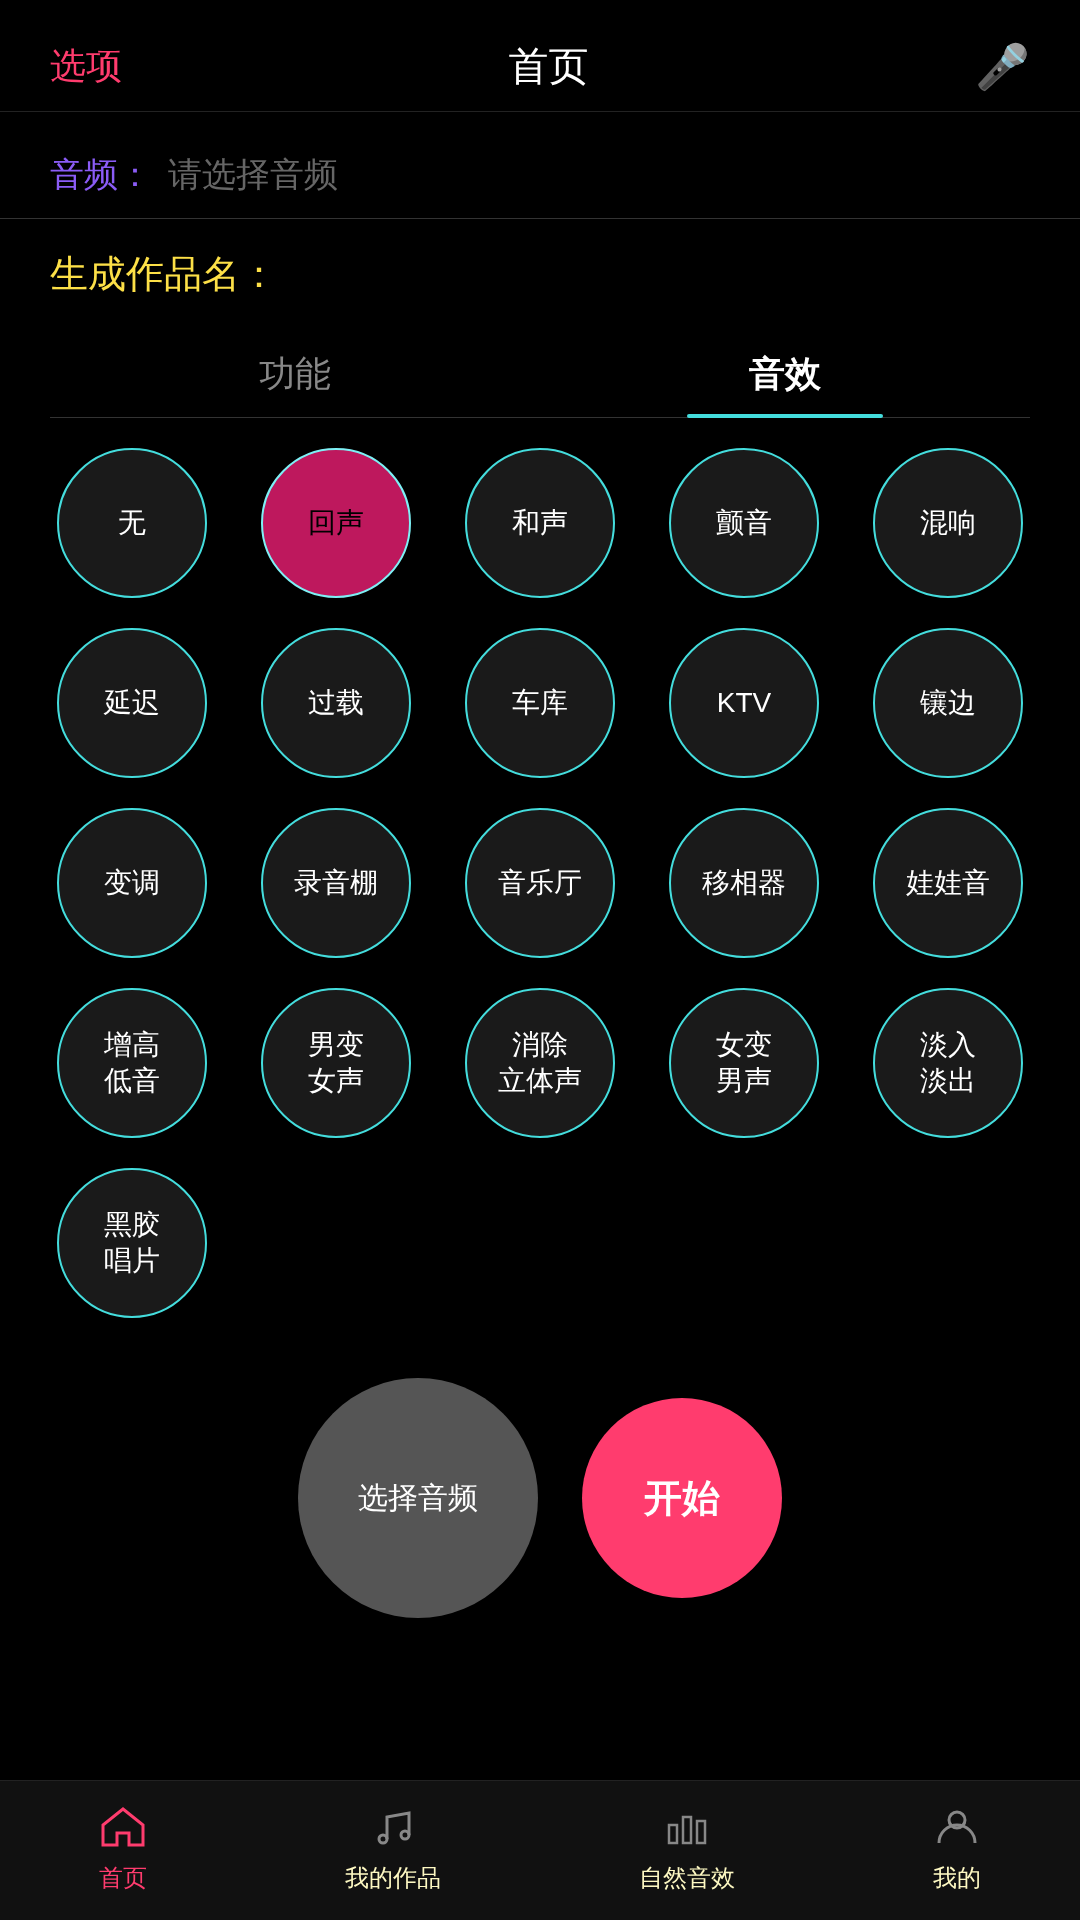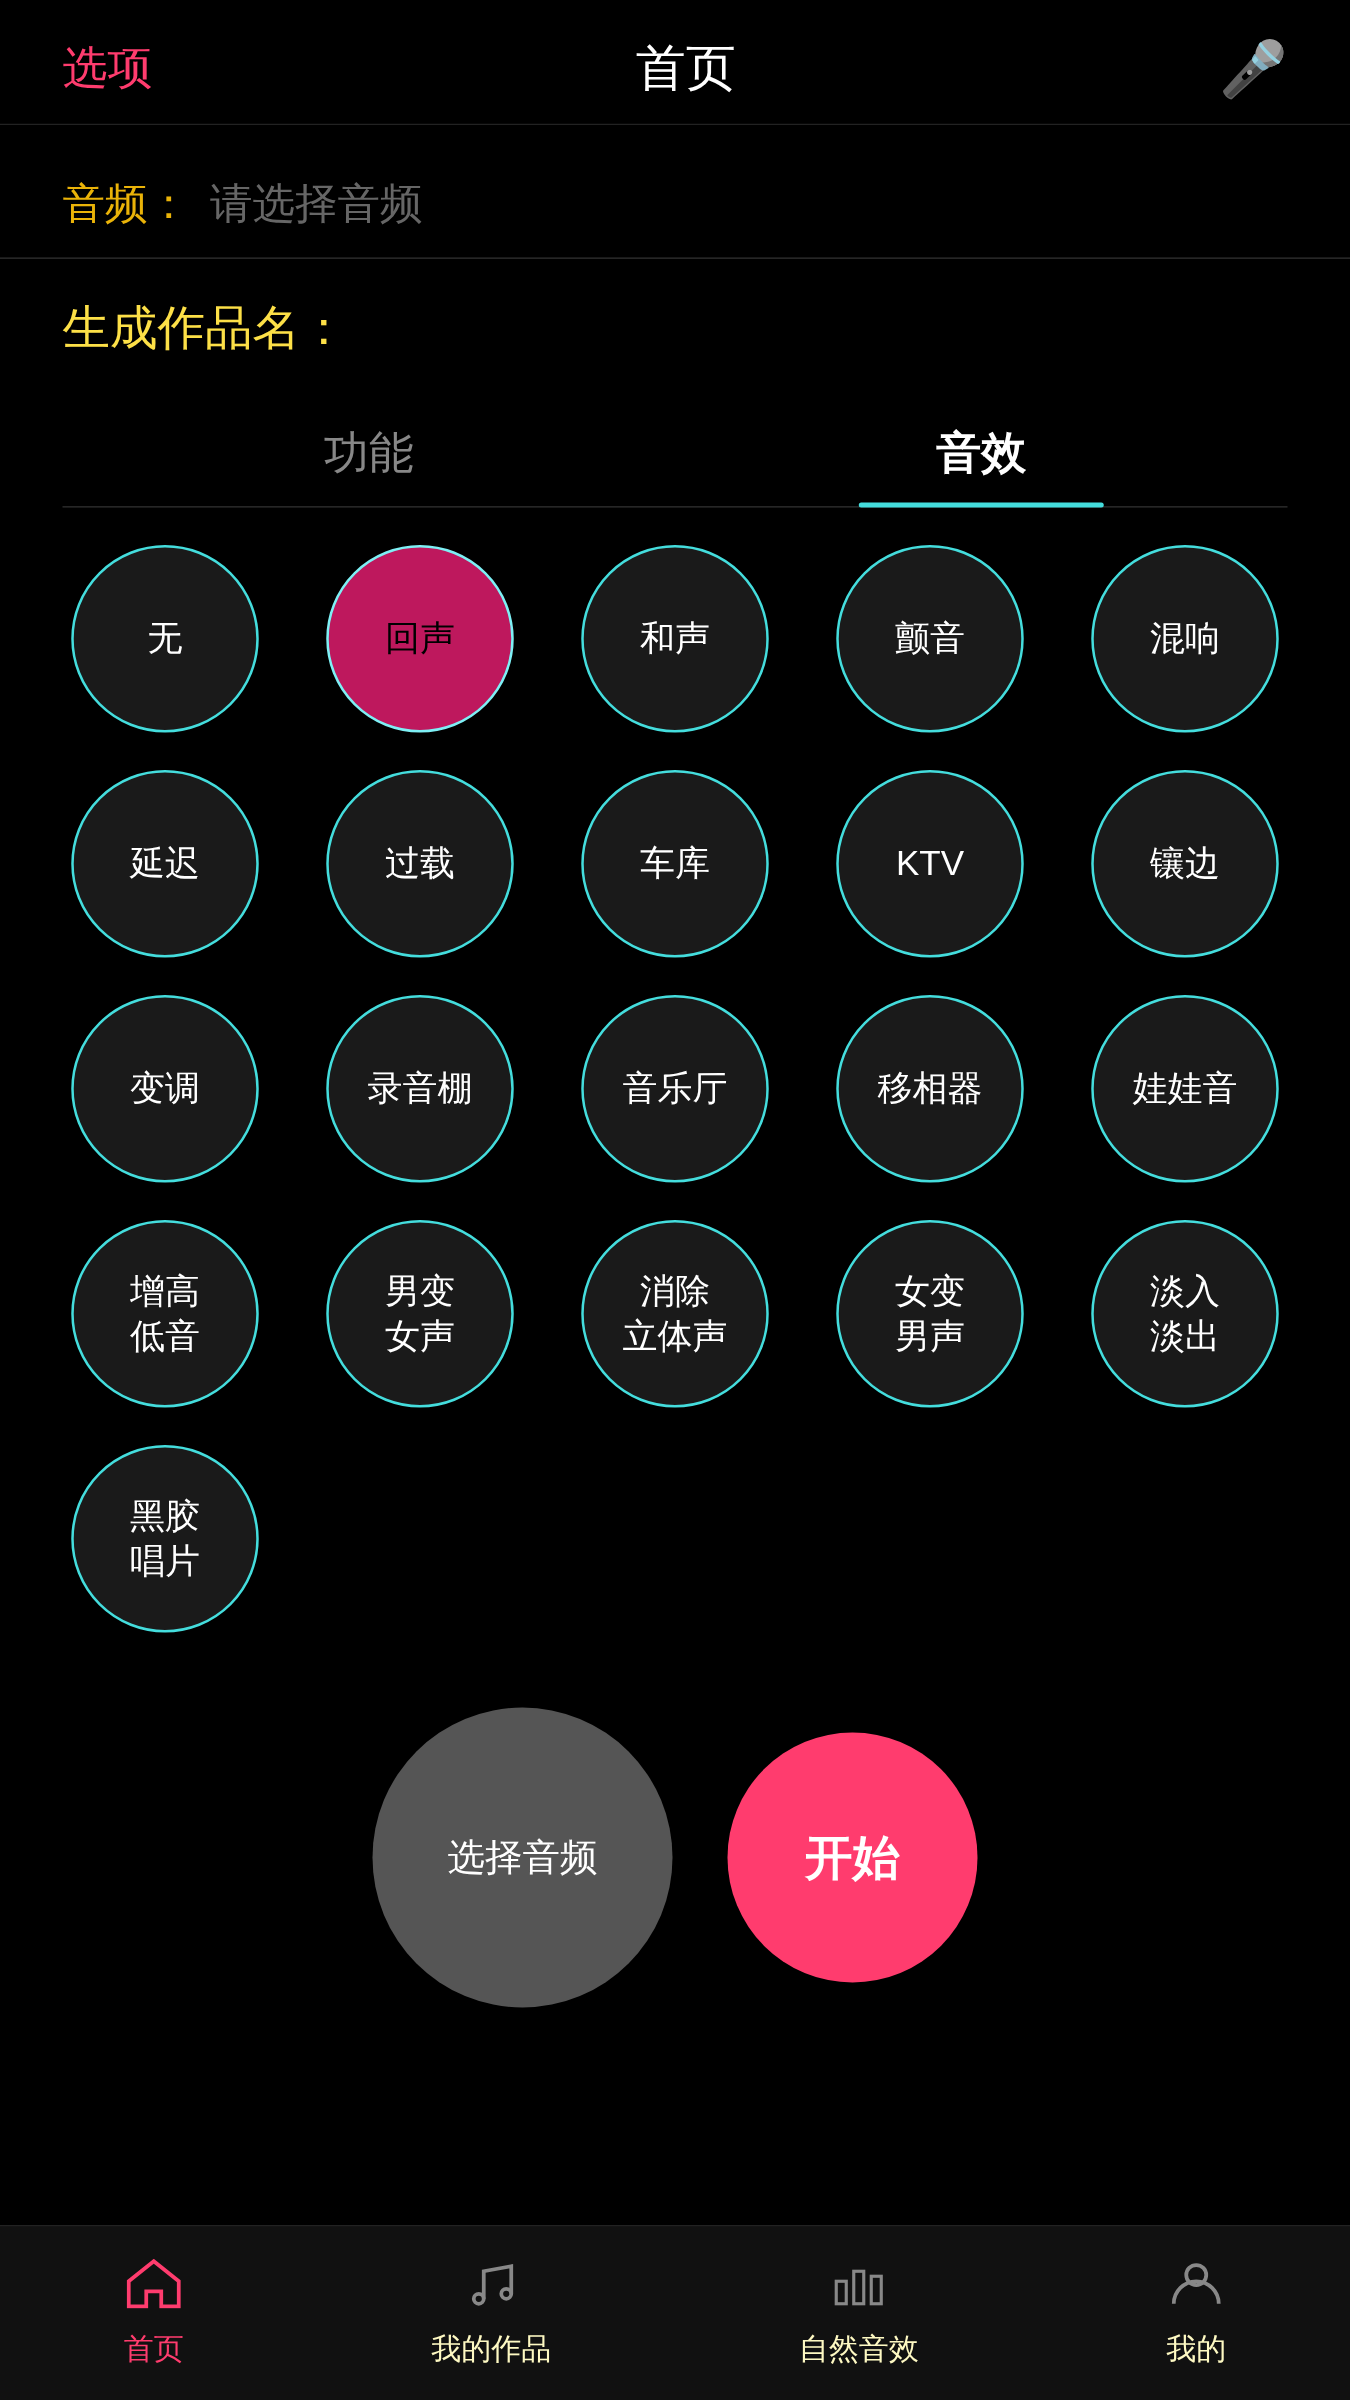--- a/index.html
+++ b/index.html
@@ -20,20 +20,21 @@
     }
 
     
     .header {
       display: flex;
       align-items: center;
       justify-content: space-between;
       padding: 30px 50px 20px;
       border-bottom: 1px solid #222;
       height: 100px;
+      margin-top: 12px;
     }
 
     .header-options {
       color: #ff3c6e;
       font-size: 36px;
     }
 
     .header-title {
       color: #fff;
       font-size: 40px;
@@ -51,21 +52,21 @@
       border-bottom: 1px solid #333;
     }
 
     .audio-label-row {
       display: flex;
       align-items: center;
       gap: 16px;
     }
 
     .audio-label {
-      color: #eab308;
+      color: #8b5cf6;
       font-size: 34px;
       white-space: nowrap;
     }
 
     .audio-placeholder {
       color: #666;
       font-size: 34px;
     }
 
     

